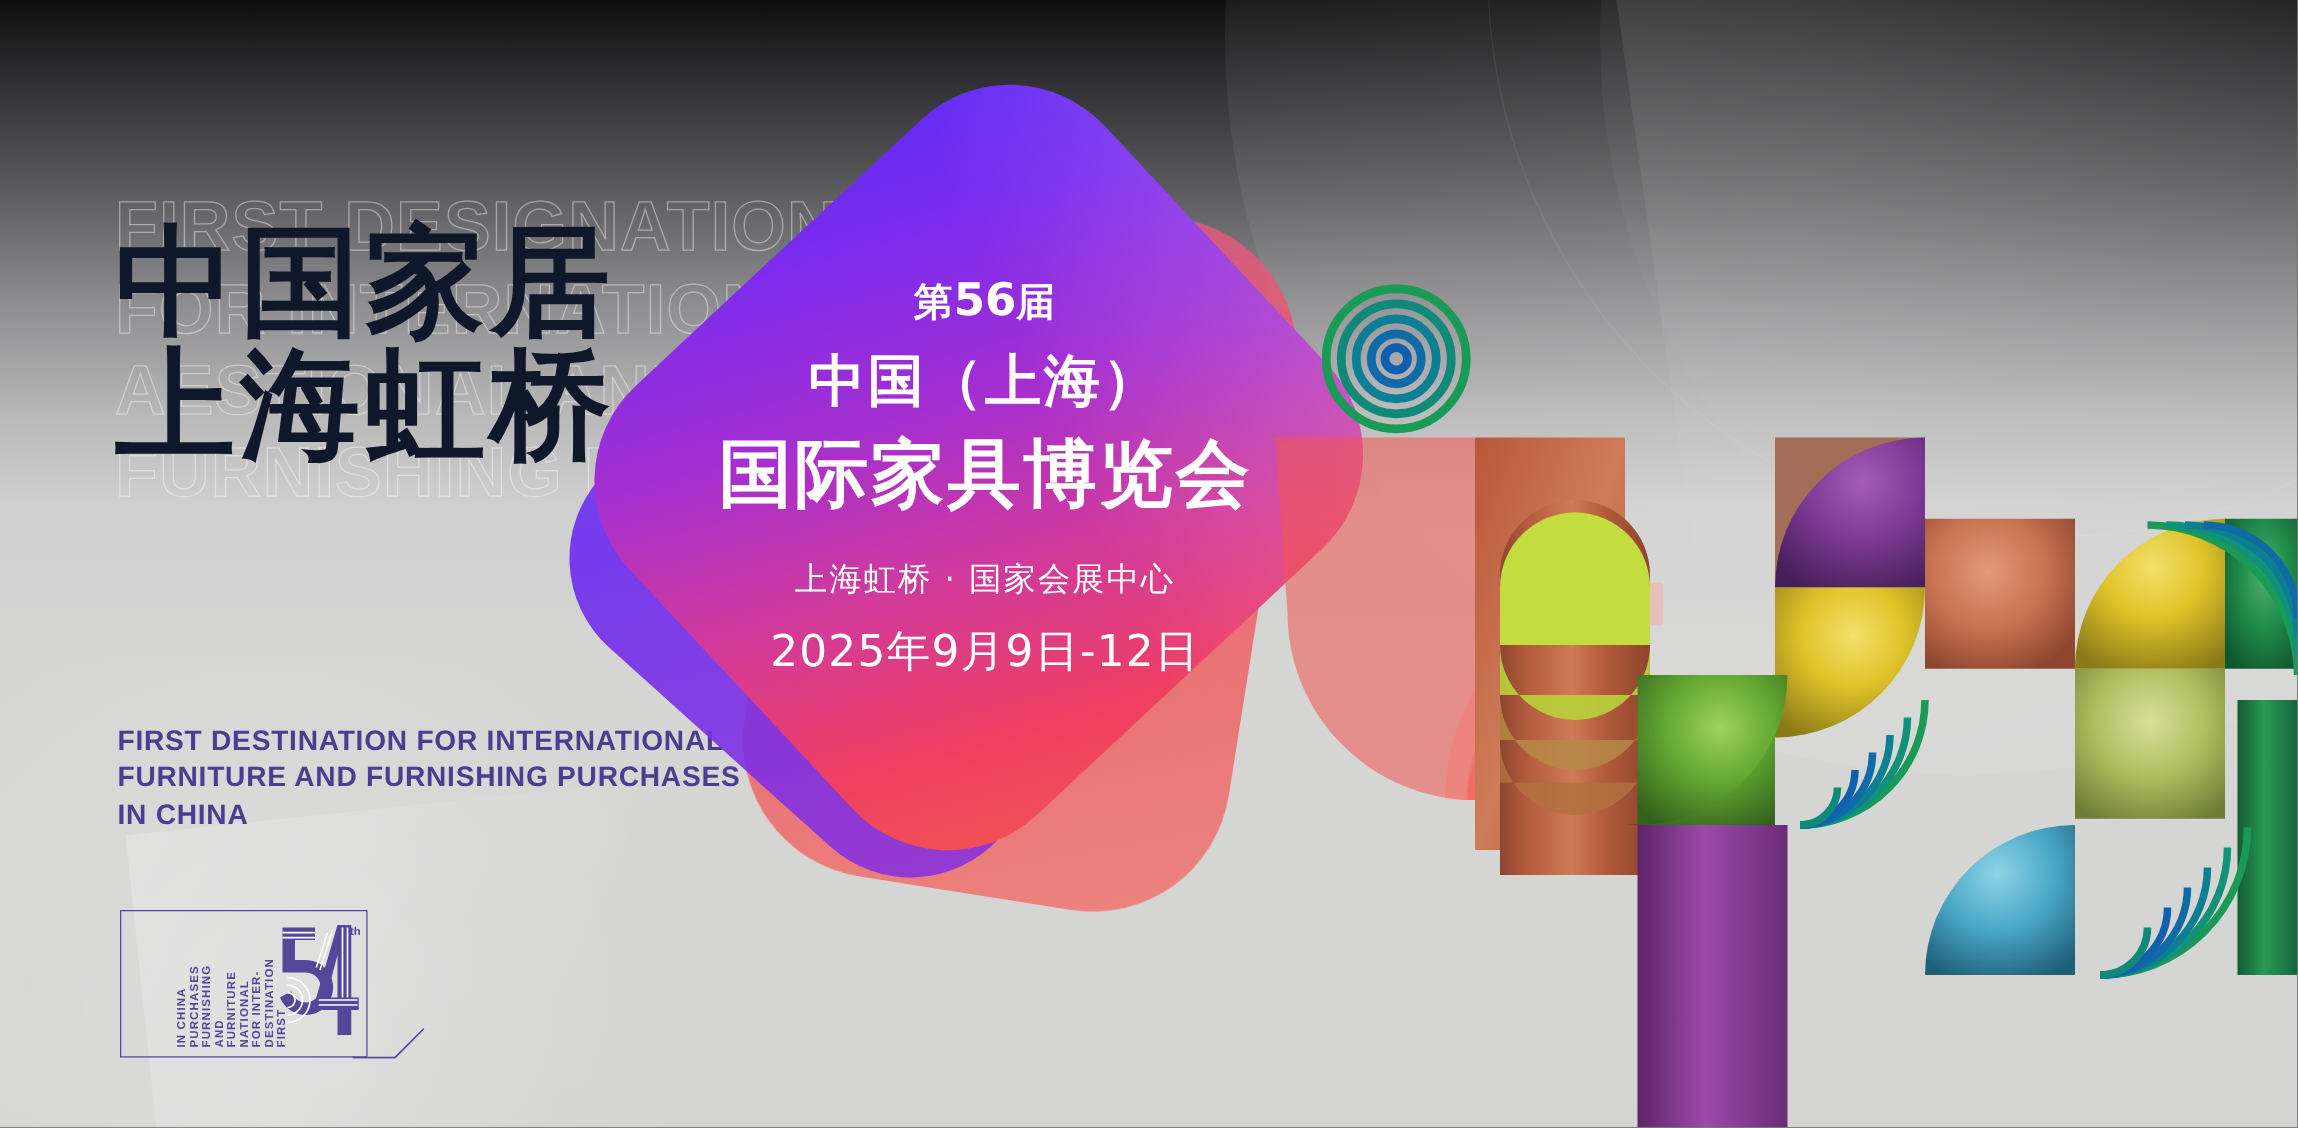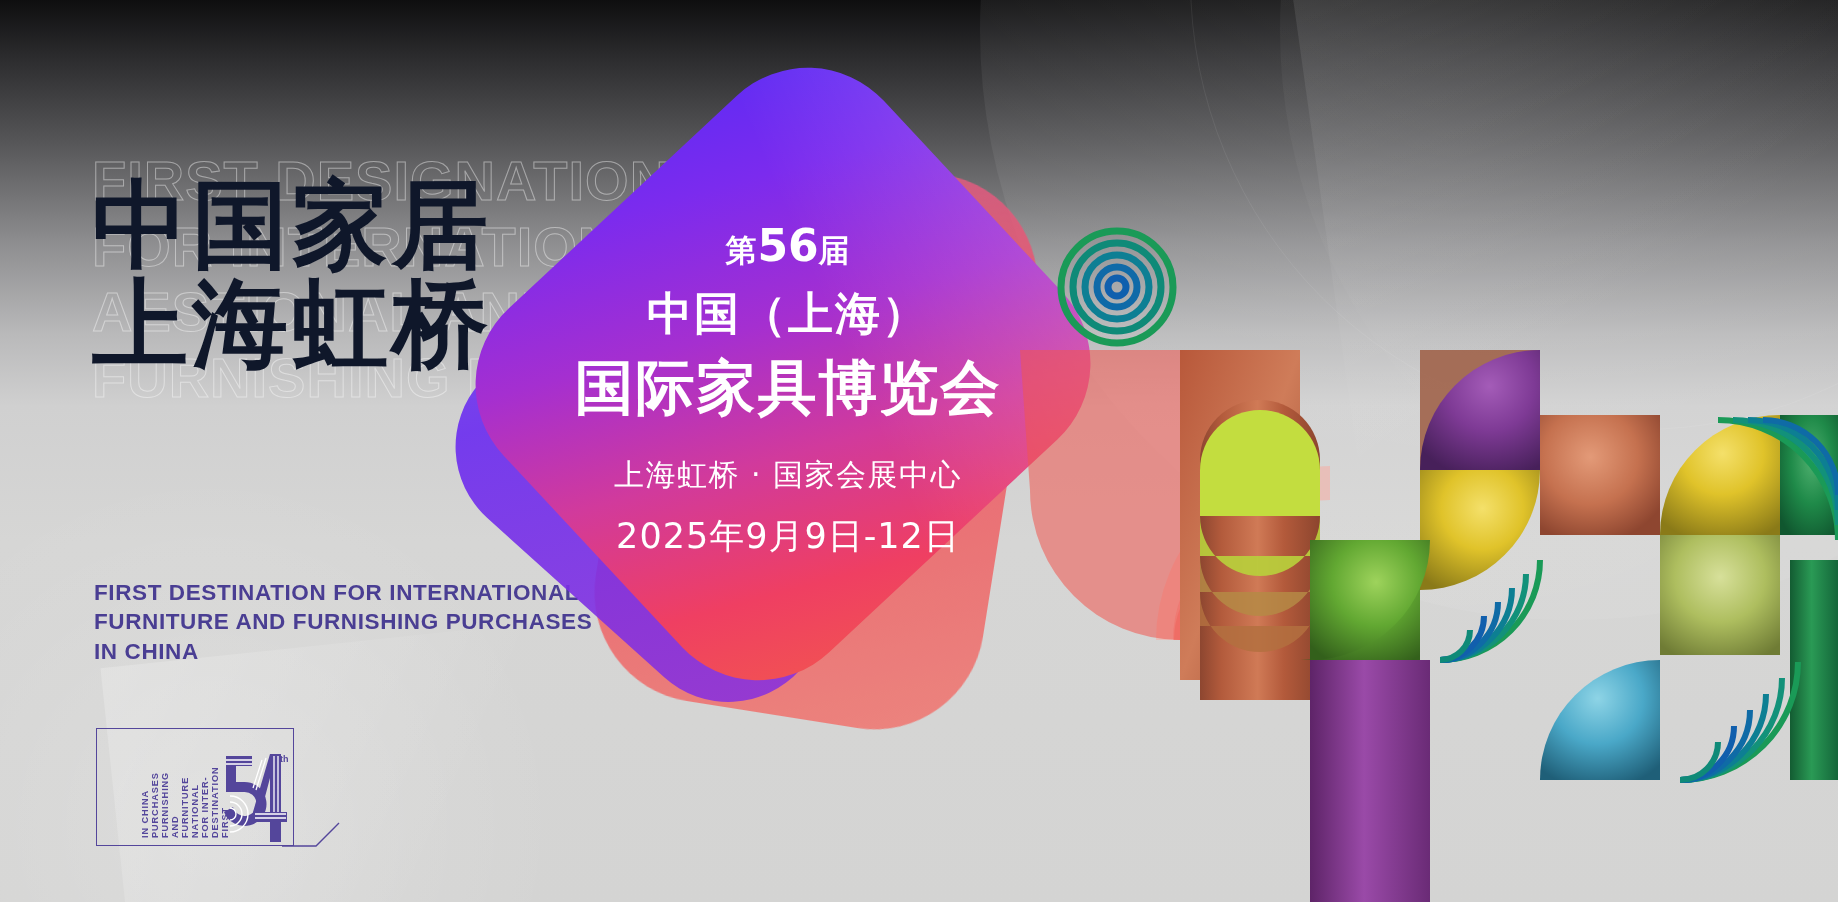--- a/index.html
+++ b/index.html
@@ -45,21 +45,21 @@
   
   .badge{position:absolute;left:96px;top:728px;width:198px;height:118px;}
   .badge-box{position:absolute;inset:0;border:1.4px solid #54469b;}
   .badge-tail{position:absolute;right:-46px;bottom:-1.4px;width:58px;height:42px;}
   .badge-tail svg{display:block;}
   .badge-txt{position:absolute;left:8px;top:6px;height:104px;width:126px;
       display:flex;flex-direction:row-reverse;gap:0px;}
   .badge-col{writing-mode:vertical-rl;transform:rotate(180deg);
       color:#54469b;font-size:9.2px;font-weight:700;letter-spacing:.9px;
       line-height:10px;white-space:nowrap;}
-  .badge-num{position:absolute;right:6px;top:22px;width:66px;height:100px;}
+  .badge-num{position:absolute;right:6px;top:8px;width:66px;height:100px;}
   .badge-num svg{display:block;}
 
   
   .card-wrap{position:absolute;left:508px;top:92px;width:560px;height:660px;}
   .blob{position:absolute;border-radius:92px;}
   .blob-pink{left:112px;top:66px;width:392px;height:560px;
       background:linear-gradient(160deg,#e8669a 0%,#ef4b63 38%,#f05c5f 70%,#f2726a 100%);
       opacity:.80;transform:rotate(9deg);border-radius:110px;filter:blur(.4px);}
   .blob-violet{left:10px;top:96px;width:430px;height:470px;
       background:linear-gradient(125deg,#7b4ff0 0%,#6a2bf0 42%,#8f33d8 100%);
@@ -67,26 +67,26 @@
   .blob-main{left:40px;top:22px;width:470px;height:520px;
       background:linear-gradient(118deg,#5a2bf5 0%,#7b2bee 20%,#a52fd0 42%,#d13a9c 62%,#ef3f62 82%,#f2564f 100%);
       transform:rotate(47deg);border-radius:104px;}
   .blob-sheen{left:40px;top:22px;width:470px;height:520px;transform:rotate(47deg);border-radius:104px;
       background:linear-gradient(200deg,rgba(255,255,255,.17) 0%,rgba(255,255,255,0) 40%);}
   .card-text{position:absolute;left:0;top:0;width:560px;height:660px;
       display:flex;flex-direction:column;align-items:center;justify-content:flex-start;
       padding-top:128px;color:#fff;text-align:center;}
   .c-ord{font-size:31px;font-weight:700;letter-spacing:1px;margin-bottom:18px;
       font-family:"DejaVu Sans","Liberation Sans",sans-serif;}
-  .c-ord b{font-size:44px;font-weight:800;letter-spacing:0;}
+  .c-ord b{font-size:36px;font-weight:800;letter-spacing:0;}
   .c-t1{font-size:45px;font-weight:800;letter-spacing:2px;line-height:1.26;
       font-family:Liberation Mono, monospace;}
   .c-t2{font-size:59px;font-weight:800;letter-spacing:2px;line-height:1.26;margin-top:4px;
       font-family:"DejaVu Sans","Liberation Sans",sans-serif;}
-  .c-venue{font-size:30px;font-weight:500;letter-spacing:1.5px;margin-top:30px;
+  .c-venue{font-size:26px;font-weight:500;letter-spacing:1.5px;margin-top:30px;
       font-family:"DejaVu Sans","Liberation Sans",sans-serif;}
   .c-date{font-size:35px;font-weight:500;letter-spacing:1px;margin-top:17px;
       font-family:"DejaVu Sans","Liberation Sans",sans-serif;}
 
   
   .gfx{position:absolute;left:0;top:0;width:1838px;height:902px;pointer-events:none;}
   .gfx svg{display:block;}
 </style>
 </head>
 <body>

